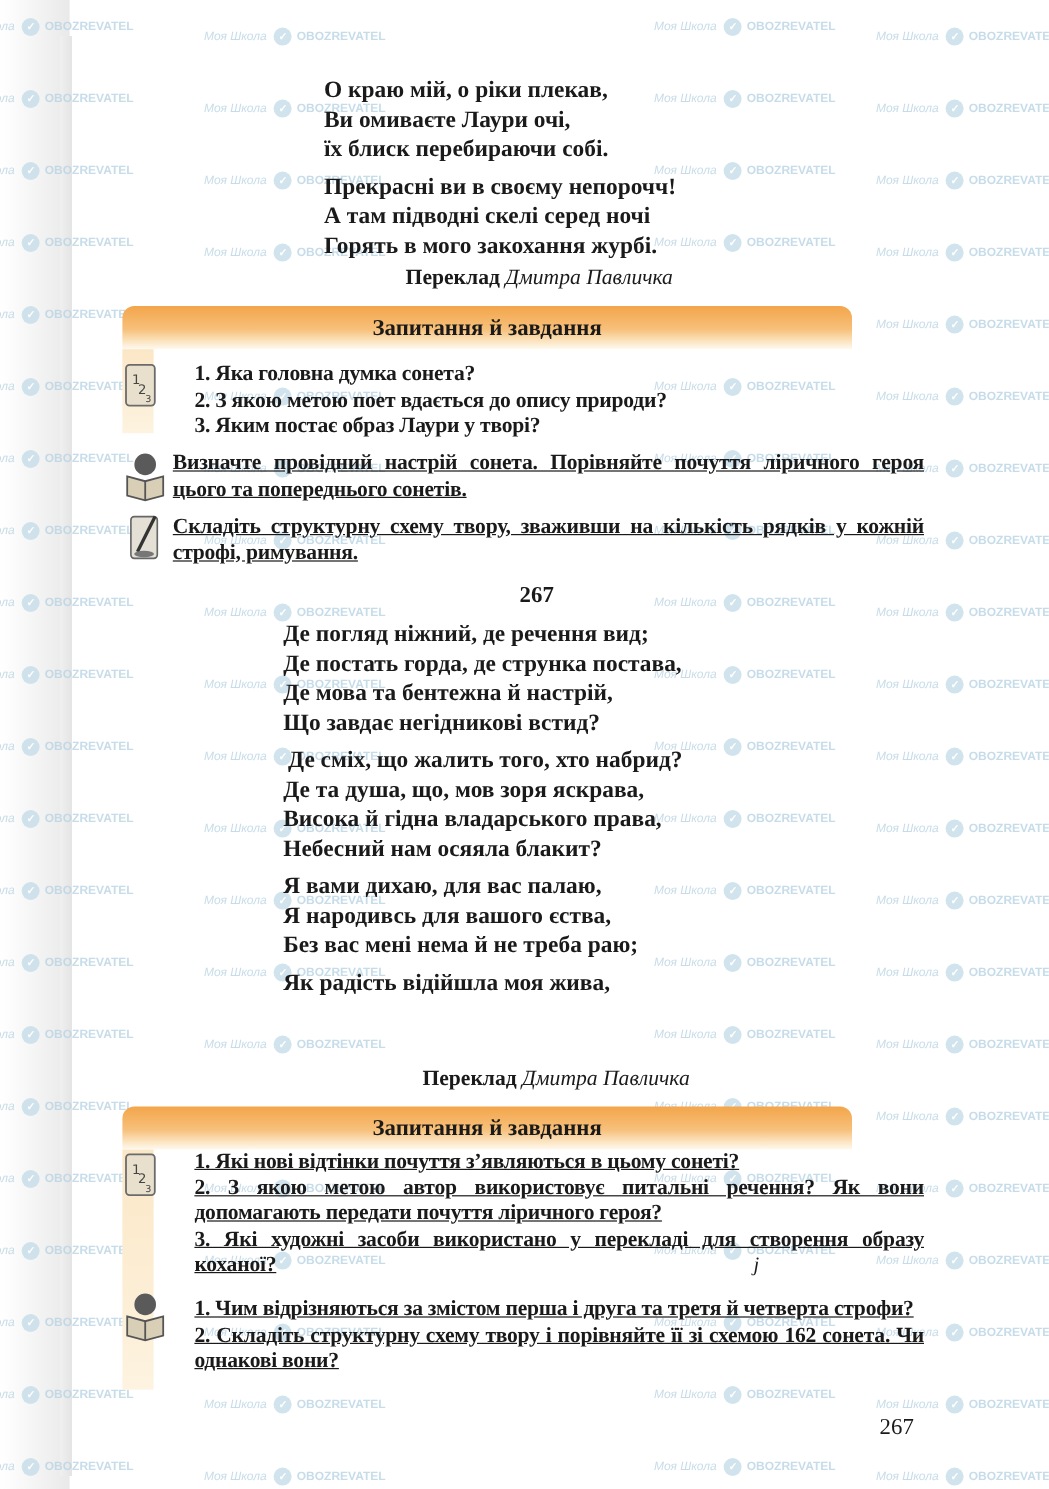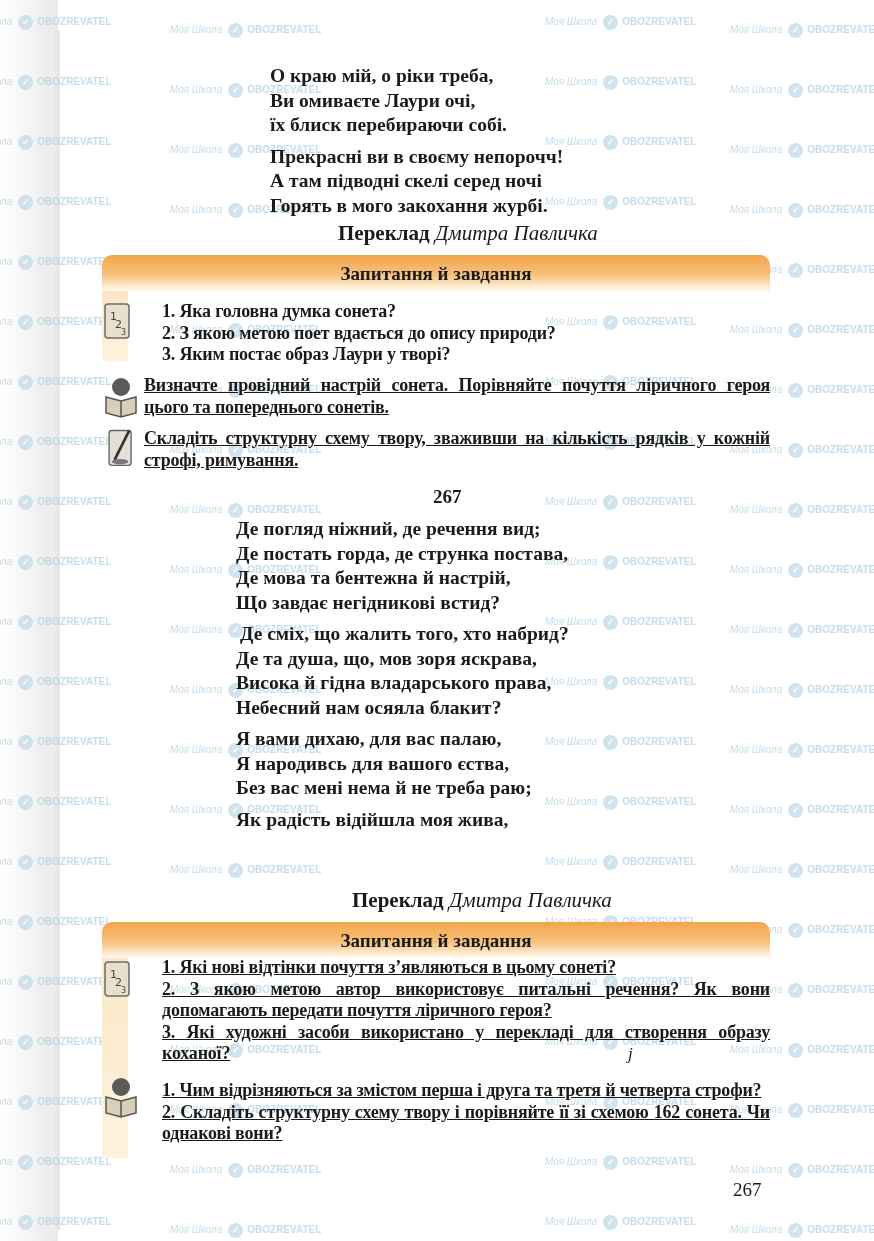--- a/index.html
+++ b/index.html
@@ -25,24 +25,24 @@
   .wm .shk { font-style:italic; font-weight:normal; }
   .wm .circ {
     display:inline-block; width:15px; height:15px; border-radius:50%;
     background:#c6dde9; margin:0 4px 0 6px; vertical-align:middle;
     color:#fff; font-size:9px; text-align:center; line-height:15px;
   }
   .verse {
     position:absolute; font-weight:bold; font-size:19.5px; line-height:24.5px;
   }
   .verse .stanza { margin-bottom:7px; }
-  .credit { position:absolute; font-size:21px; font-weight:bold; }
+  .credit { position:absolute; font-size:18px; font-weight:bold; }
   .credit i { font-weight:normal; font-style:italic; }
   .band {
-    position:absolute; left:102px; width:668px; height:36px;
+    position:absolute; left:102px; width:608px; height:36px;
     background:linear-gradient(180deg,#f3a54a 0%,#f7c17c 55%,#fbe2bd 80%,#fffaf0 100%);
     border-radius:10px 10px 0 0;
   }
   .band-title {
     position:absolute; left:0; right:0; top:8px; text-align:center;
     font-weight:bold; font-size:19px; color:#1a1a1a;
   }
   .band-side {
     position:absolute; left:102px; width:26px;
     background:linear-gradient(180deg,#fbe7c6,#fdf3e0);
@@ -146,21 +146,21 @@
     <div class="wm" style="left: 545px; top: 1155px;"><span class="shk">Моя Школа</span><span class="circ">✓</span><span>OBOZREVATEL</span></div>
     <div class="wm" style="left: 730px; top: 1163px;"><span class="shk">Моя Школа</span><span class="circ">✓</span><span>OBOZREVATEL</span></div>
     <div class="wm" style="left: -40px; top: 1215px;"><span class="shk">Моя Школа</span><span class="circ">✓</span><span>OBOZREVATEL</span></div>
     <div class="wm" style="left: 170px; top: 1223px;"><span class="shk">Моя Школа</span><span class="circ">✓</span><span>OBOZREVATEL</span></div>
     <div class="wm" style="left: 545px; top: 1215px;"><span class="shk">Моя Школа</span><span class="circ">✓</span><span>OBOZREVATEL</span></div>
     <div class="wm" style="left: 730px; top: 1223px;"><span class="shk">Моя Школа</span><span class="circ">✓</span><span>OBOZREVATEL</span></div>
   </div>
 
 <div class="verse" style="left:270px; top:64px;">
   <div class="stanza">
-    <div>О краю мій, о ріки треба,</div>
+    <div>О краю мій, о ріки плекав,</div>
     <div>Ви омиваєте Лаури очі,</div>
     <div>їх блиск перебираючи собі.</div>
   </div>
   <div class="stanza">
     <div>Прекрасні ви в своєму непорочч!</div>
     <div>А там підводні скелі серед ночі</div>
     <div>Горять в мого закохання журбі.</div>
   </div>
 </div>
 <div class="credit" style="left:338px; top:221px;">

